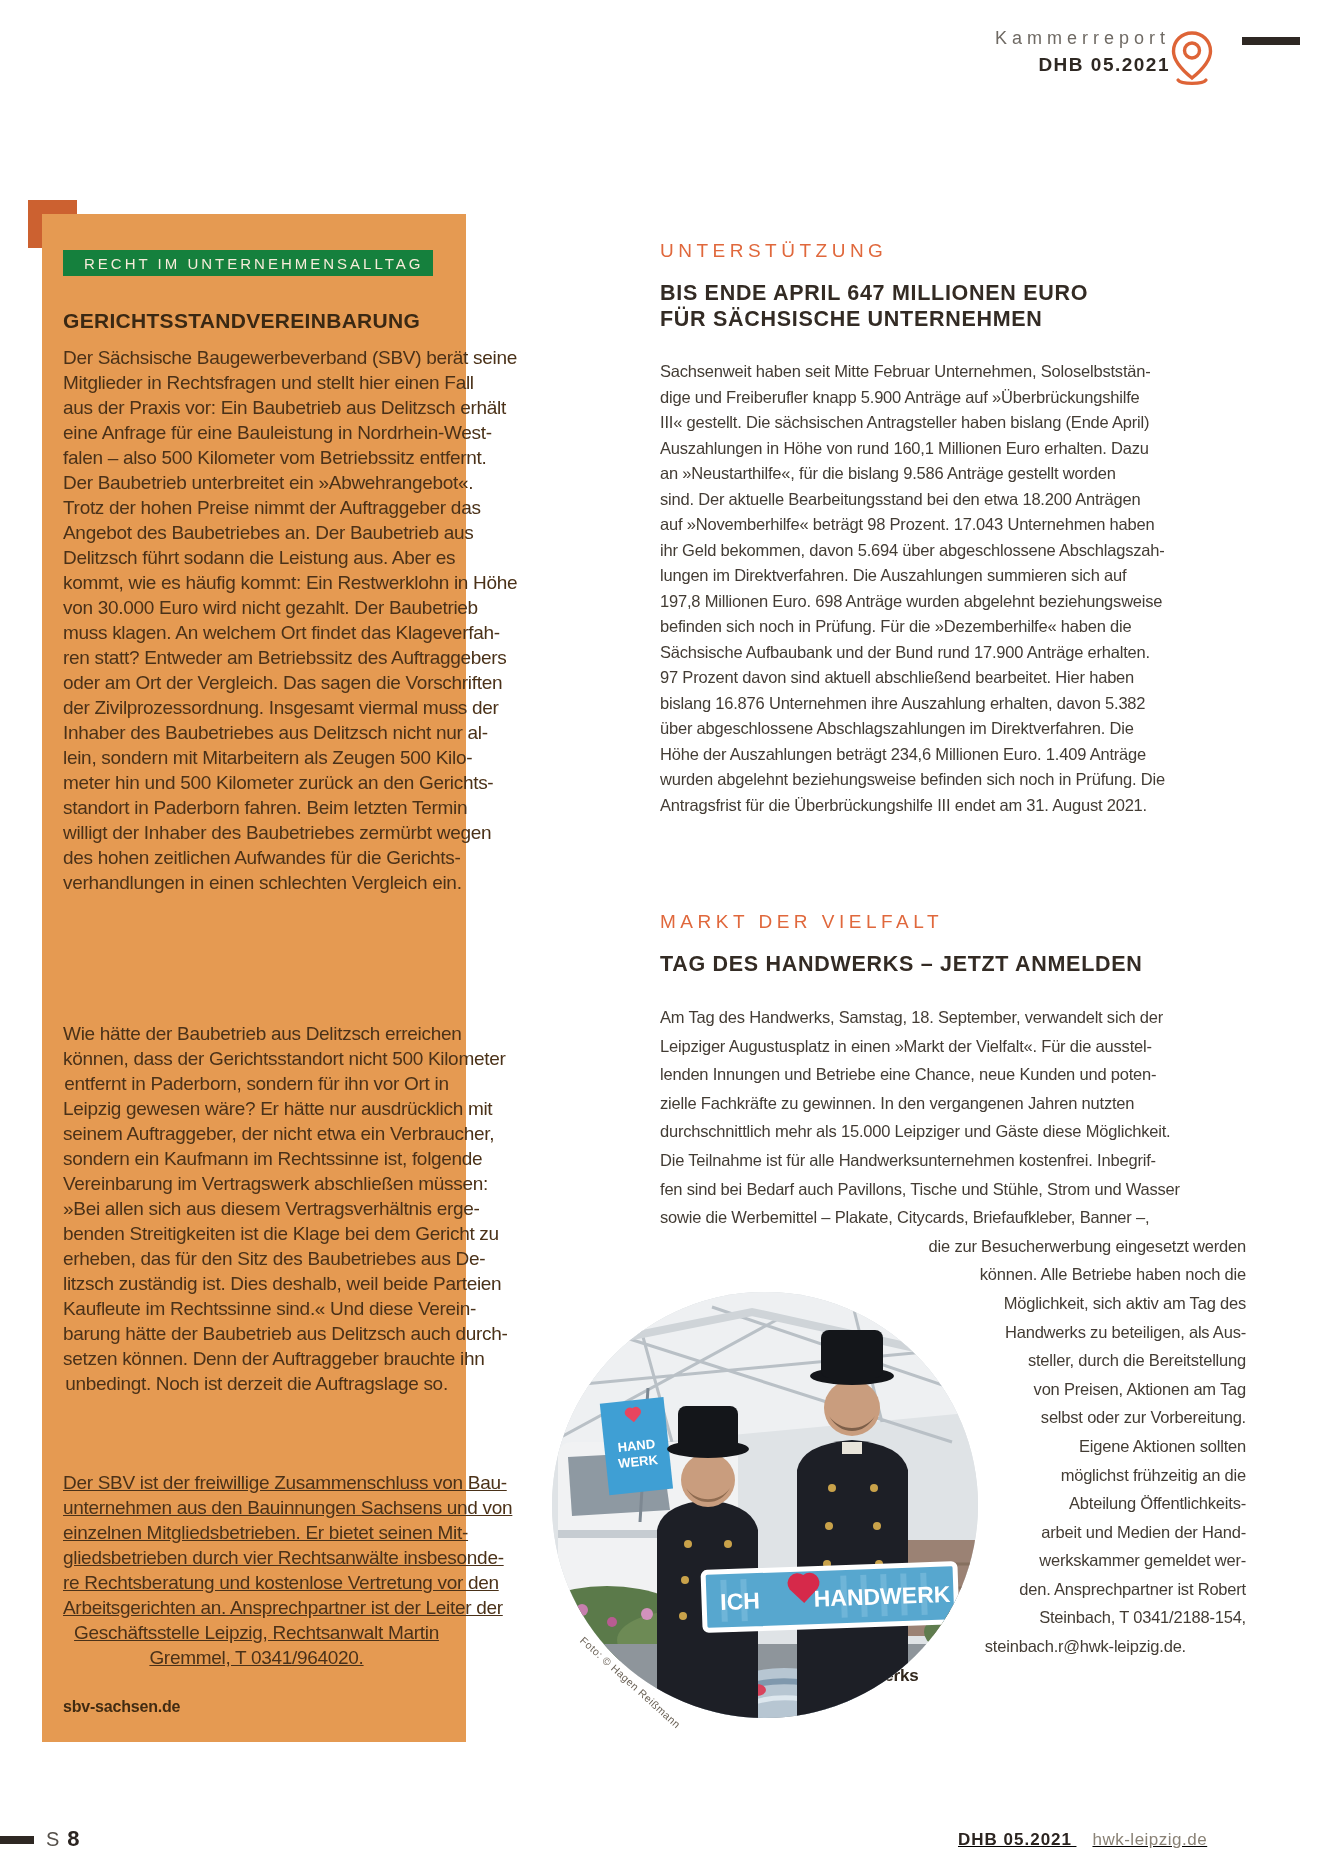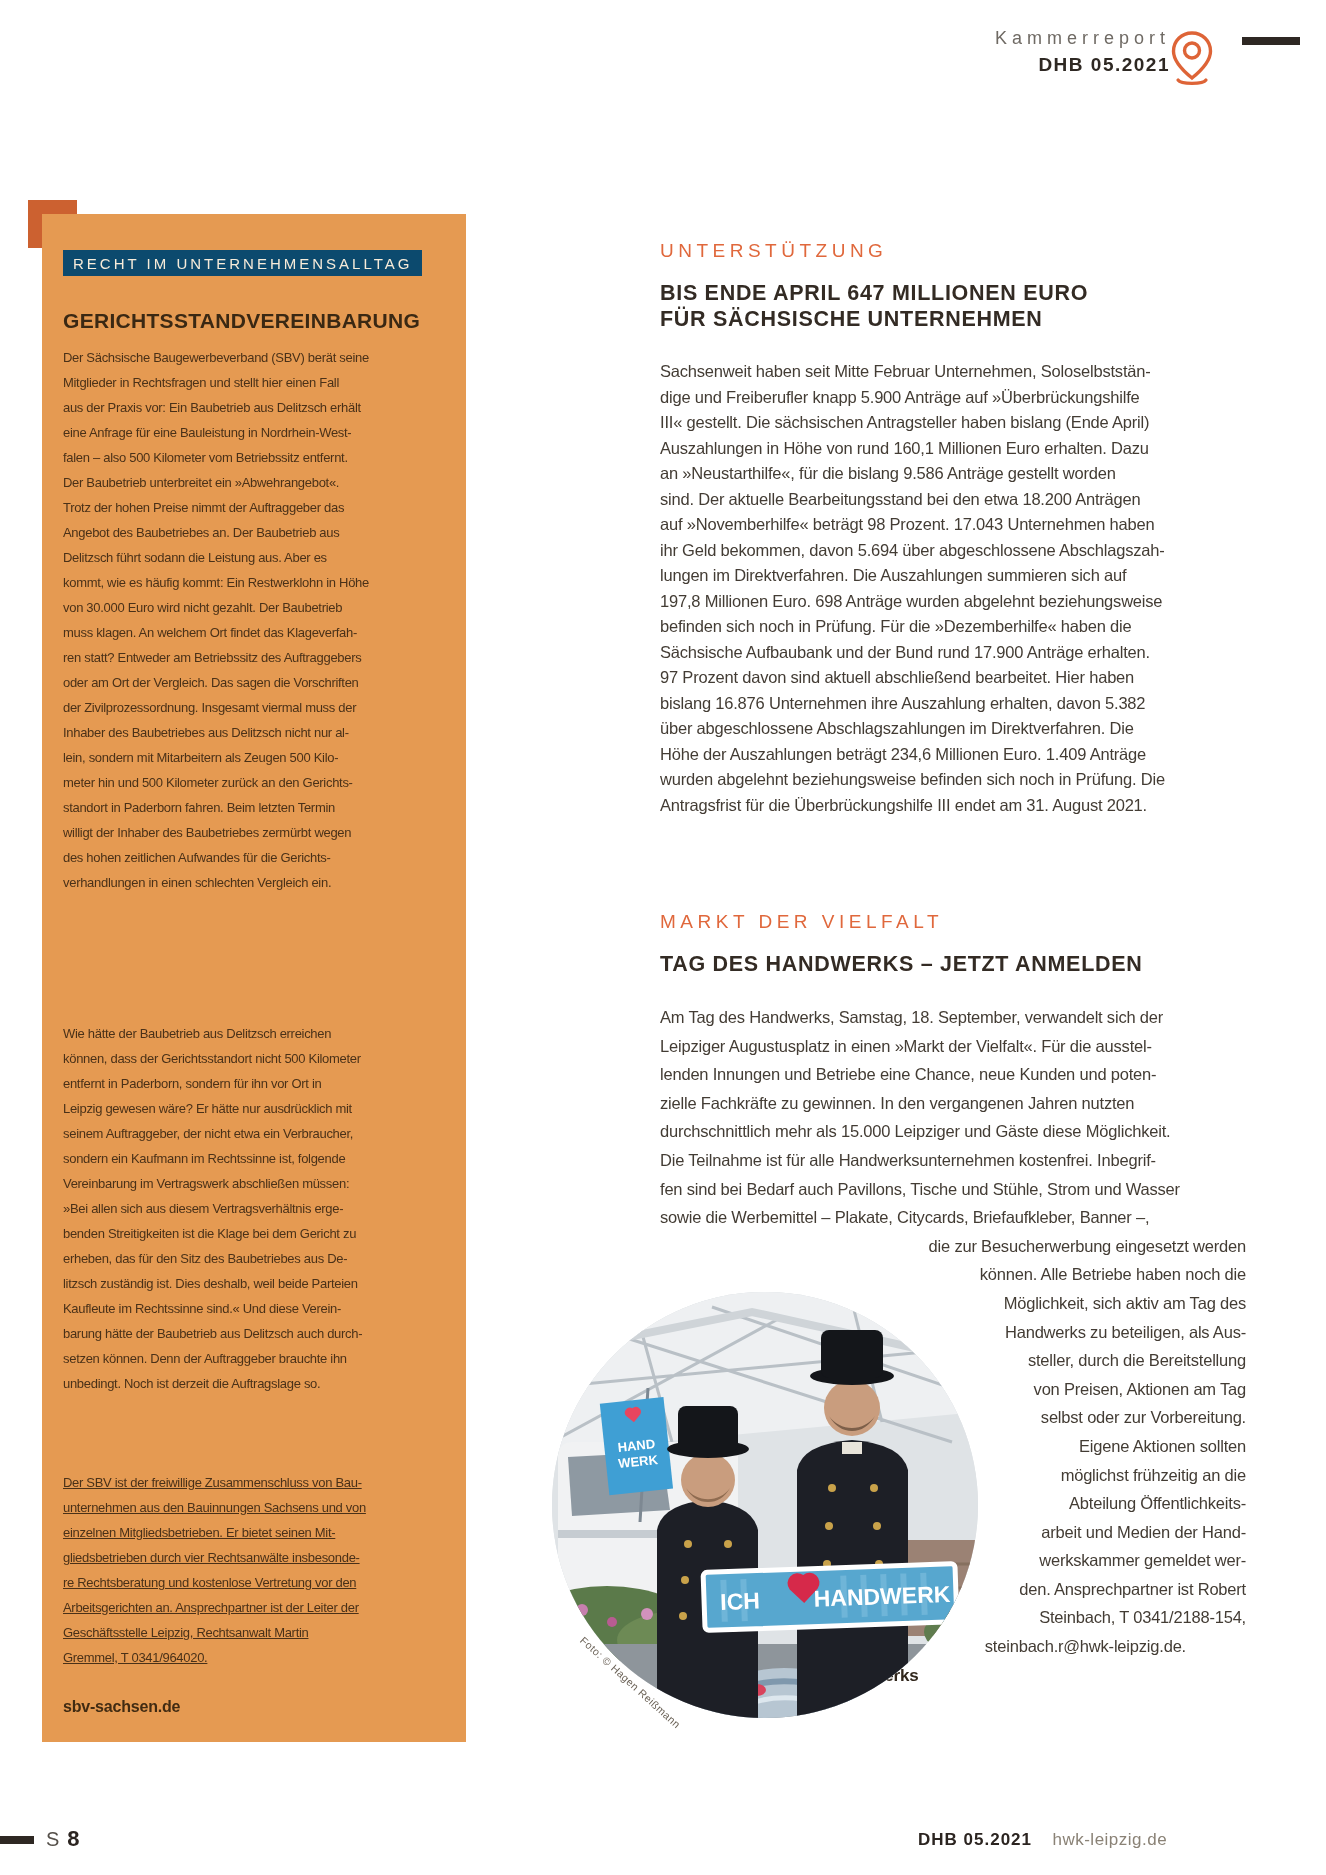--- a/index.html
+++ b/index.html
@@ -10,24 +10,24 @@
   .masthead{position:absolute;top:28px;right:156px;text-align:right;}
   .brand{font-size:18px;letter-spacing:5px;color:#6f6a64;}
   .issue{font-size:19px;font-weight:bold;letter-spacing:1.5px;color:#2e2823;margin-top:5px;}
   .pin{position:absolute;top:30px;left:1168px;width:48px;height:58px;}
   .top-bar{position:absolute;top:37px;left:1242px;width:58px;height:8px;background:#2e2823;}
 
   
   .corner-tab{position:absolute;left:28px;top:200px;width:49px;height:48px;background:#cc6130;}
   .feature-box{position:absolute;left:42px;top:214px;width:424px;height:1528px;background:#e59a52;
                box-sizing:border-box;padding:36px 16px 0 21px;}
-  .kicker-strip{display:inline-block;background:#0c4a6e;color:#f7ecda;font-size:15px;
-                letter-spacing:3px;padding:5px 10px 4px 10px;white-space:nowrap;}
+  .kicker-strip{display:inline-block;background:#15803d;color:#f7ecda;font-size:15px;
+                letter-spacing:3px;padding:5px 10px 4px 21px;white-space:nowrap;}
   .box-title{margin-top:33px;font-size:21px;font-weight:bold;letter-spacing:.3px;color:#3a2813;}
-  .box-copy{margin-top:12px;font-size:13px;line-height:25px;letter-spacing:-0.3px;color:#4a3118;}
+  .box-copy{margin-top:12px;font-size:19px;line-height:25px;letter-spacing:-0.3px;color:#4a3118;text-align:center;}
   .box-copy .ln{white-space:nowrap;}
   .p1{margin-bottom:126px;} .p2{margin-bottom:74px;} .p3{margin-bottom:0;text-decoration:underline;}
   .box-link{margin-top:28px;font-size:16px;font-weight:bold;color:#412b12;letter-spacing:-0.2px;}
 
   
   .col-right{position:absolute;left:660px;top:240px;width:586px;}
   .sec-kicker{font-size:19px;letter-spacing:4.5px;color:#e0683c;}
   .sec-title{font-size:21.5px;line-height:26px;font-weight:bold;letter-spacing:.7px;color:#332b24;margin-top:18px;}
   .copy{font-size:16.5px;line-height:25.5px;letter-spacing:-0.2px;color:#433c34;}
   .copy .ln{white-space:nowrap;}
@@ -44,21 +44,21 @@
          overflow:hidden;background:#dfe2e5;}
   .photo svg{display:block;}
   .credit{position:absolute;left:586px;top:1634px;transform:rotate(42deg);transform-origin:0 0;
           font-size:10.5px;letter-spacing:.5px;color:#6b6257;white-space:nowrap;}
 
   
   .foot-bar{position:absolute;left:0;top:1836px;width:34px;height:8px;background:#2e2823;}
   .foot-page{position:absolute;left:46px;top:1826px;}
   .foot-page .s{font-size:20px;color:#55504a;letter-spacing:2px;}
   .foot-page .n{font-size:22px;font-weight:bold;color:#2b2420;margin-left:6px;}
-  .foot-right{position:absolute;left:918px;top:1830px;white-space:nowrap;}
+  .foot-right{position:absolute;left:958px;top:1830px;white-space:nowrap;text-decoration:underline;}
   .foot-right .iss{font-size:17px;font-weight:bold;letter-spacing:1px;color:#2b2420;}
   .foot-right .site{font-size:17px;color:#8a8276;margin-left:16px;letter-spacing:.5px;}
 </style>
 </head>
 <body>
 
 <div class="page">
 
   <div class="masthead">
     <div class="brand">Kammerreport</div>

